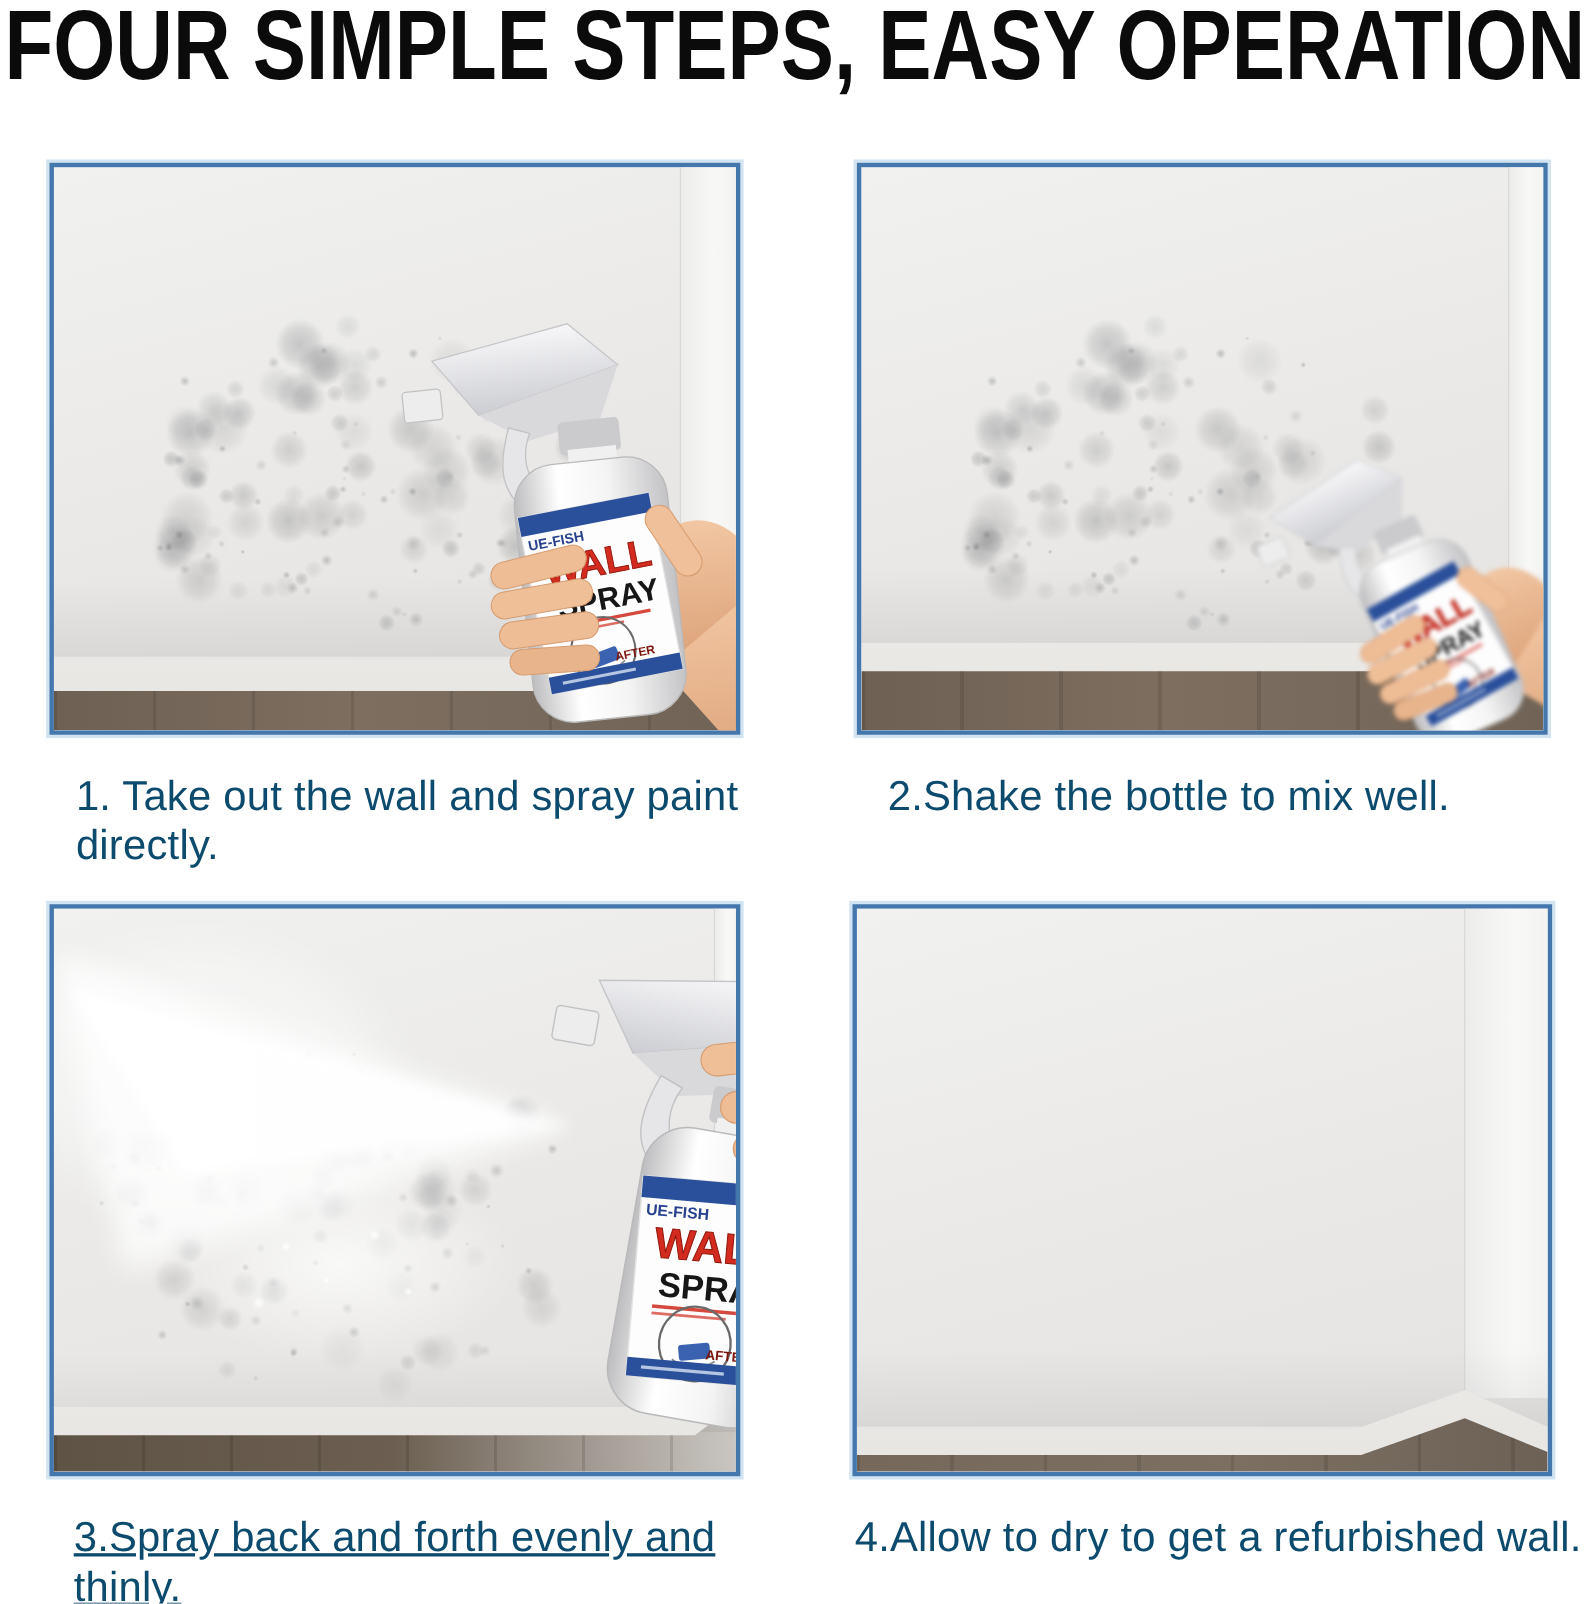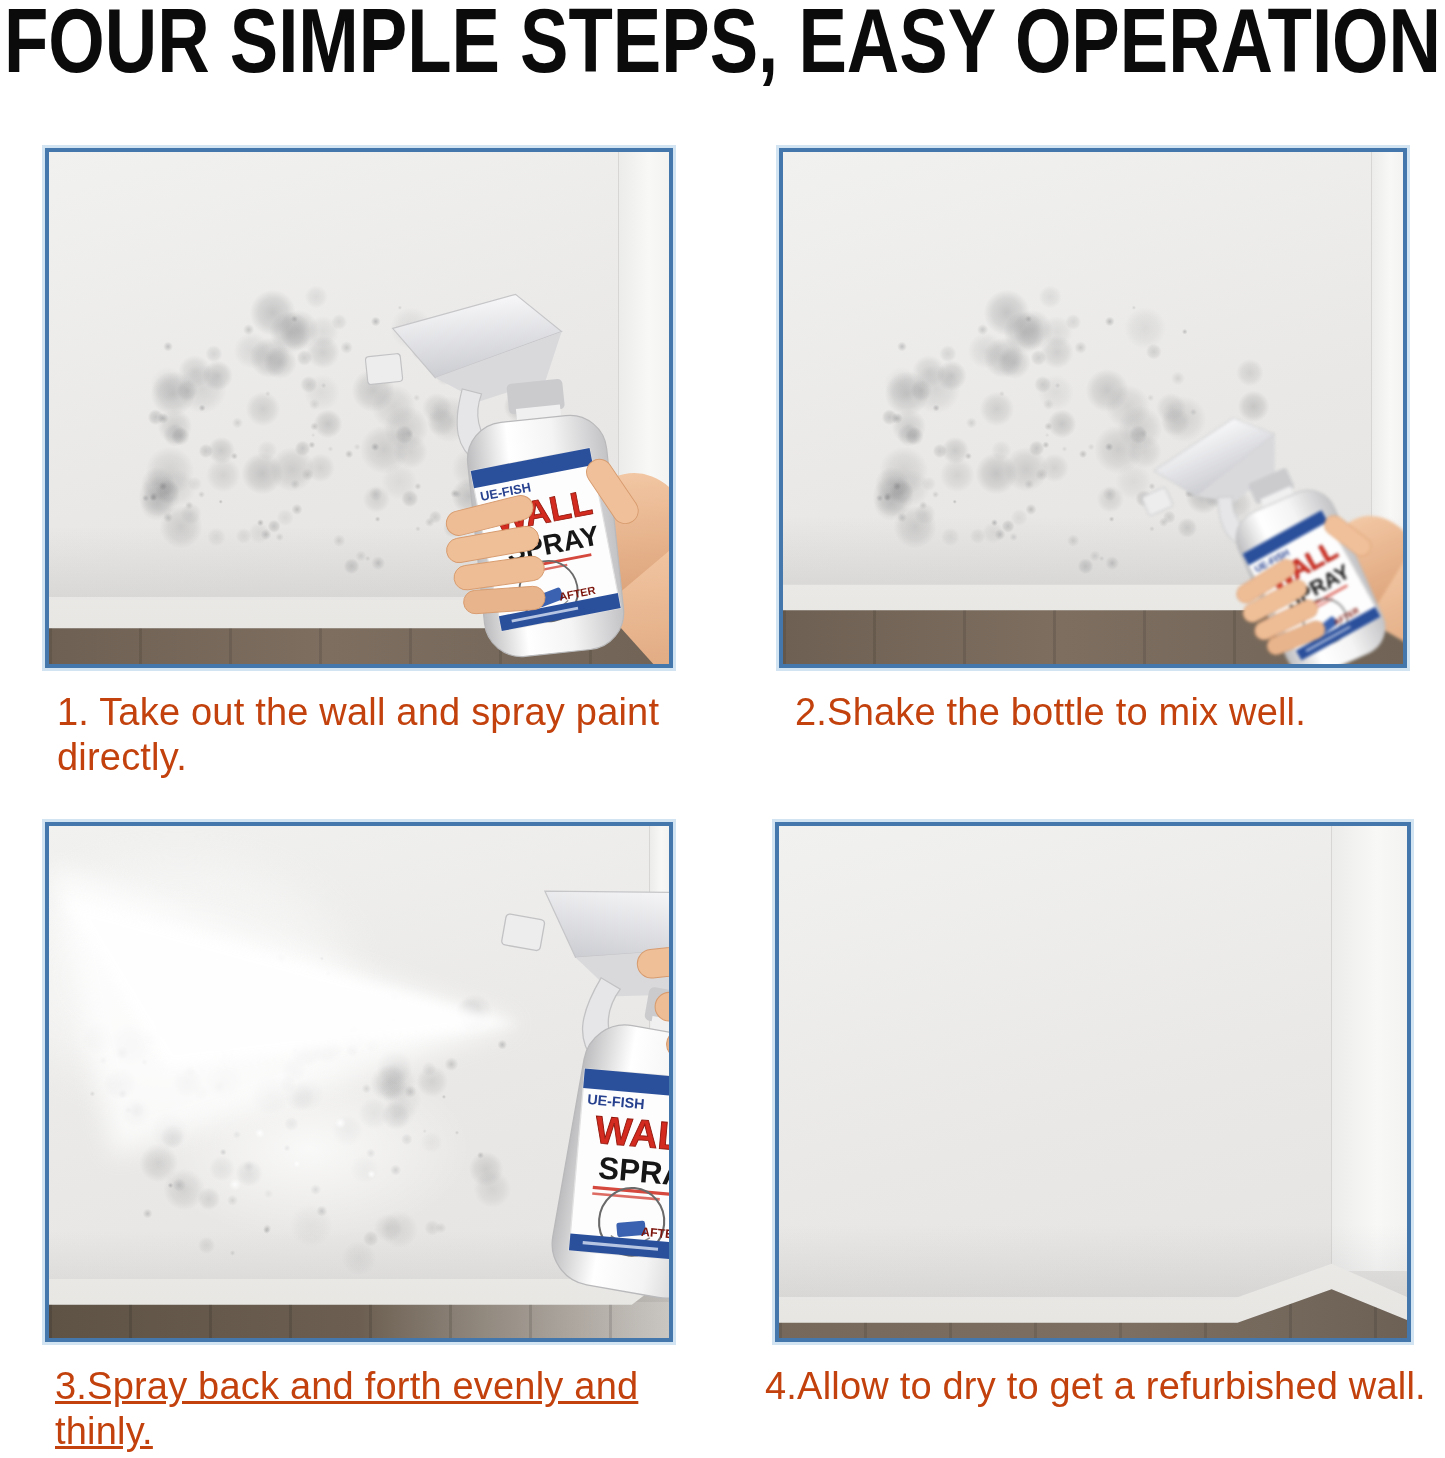--- a/index.html
+++ b/index.html
@@ -23,21 +23,21 @@
   .bottle-svg{position:absolute;overflow:visible;}
   .mist-svg{position:absolute;left:0;top:0;}
   .spray-wash{position:absolute;left:0;top:0;width:100%;height:100%;
     background:
       radial-gradient(ellipse 230px 130px at 42% 63%, rgba(255,255,255,.75), rgba(255,255,255,0) 70%),
       radial-gradient(circle 7px at 34% 60%, rgba(255,255,255,.95), rgba(255,255,255,0) 70%),
       radial-gradient(circle 5px at 40% 66%, rgba(255,255,255,.9), rgba(255,255,255,0) 70%),
       radial-gradient(circle 8px at 47% 58%, rgba(255,255,255,.9), rgba(255,255,255,0) 70%),
       radial-gradient(circle 6px at 52% 68%, rgba(255,255,255,.9), rgba(255,255,255,0) 70%),
       radial-gradient(circle 9px at 30% 70%, rgba(255,255,255,.85), rgba(255,255,255,0) 70%);}
-  .caption{position:absolute;margin:0;font-size:38px;line-height:45px;color:#c2410c;
+  .caption{position:absolute;margin:12px;font-size:38px;line-height:45px;color:#0c4a6e;
            letter-spacing:.2px;}
   svg text{font-family:"Liberation Sans",sans-serif;}
 </style>
 </head>
 <body>
 
 <div class="page">
 
   <svg width="0" height="0" style="position:absolute" aria-hidden="true">
     <defs>

